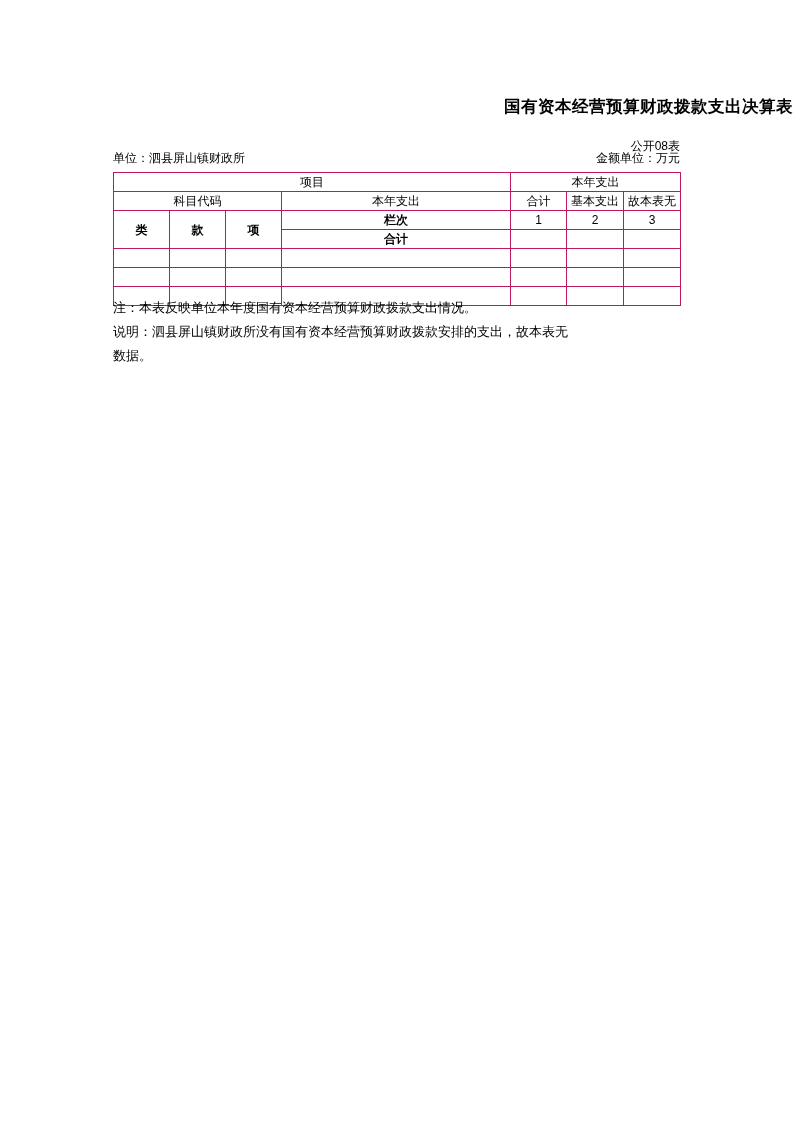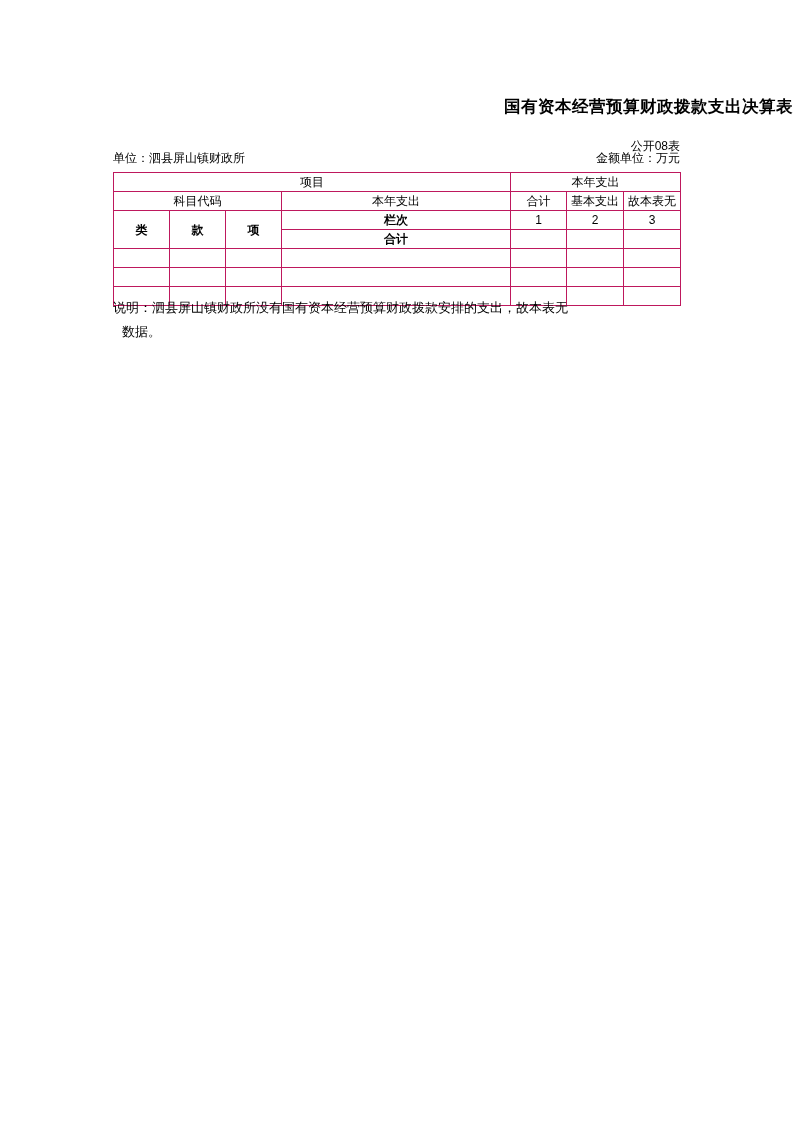--- a/index.html
+++ b/index.html
@@ -77,21 +77,20 @@
     width: 572px;
     font-size: 13px;
     font-family: "Liberation Sans", "DejaVu Sans", sans-serif;
     line-height: 24px;
   }
   .notes .line {
     display: block;
   }
   .notes .indent {
     text-indent: 0;
-    margin-left: 9px;
   }
 </style>
 </head>
 <body>
 
 <div class="page">
 
   <div class="title">国有资本经营预算财政拨款支出决算表</div>
 
   <div class="form-code">公开08表</div>
@@ -162,17 +161,18 @@
         <td></td>
         <td></td>
         <td></td>
         <td></td>
         <td></td>
       </tr>
     </tbody>
   </table>
 
   <div class="notes">
+    <span class="line">注：本表反映单位本年度国有资本经营预算财政拨款支出情况。</span>
     <span class="line">说明：泗县屏山镇财政所没有国有资本经营预算财政拨款安排的支出，故本表无</span>
     <span class="line indent">数据。</span>
   </div>
 
 </div>
 
 </body></html>

